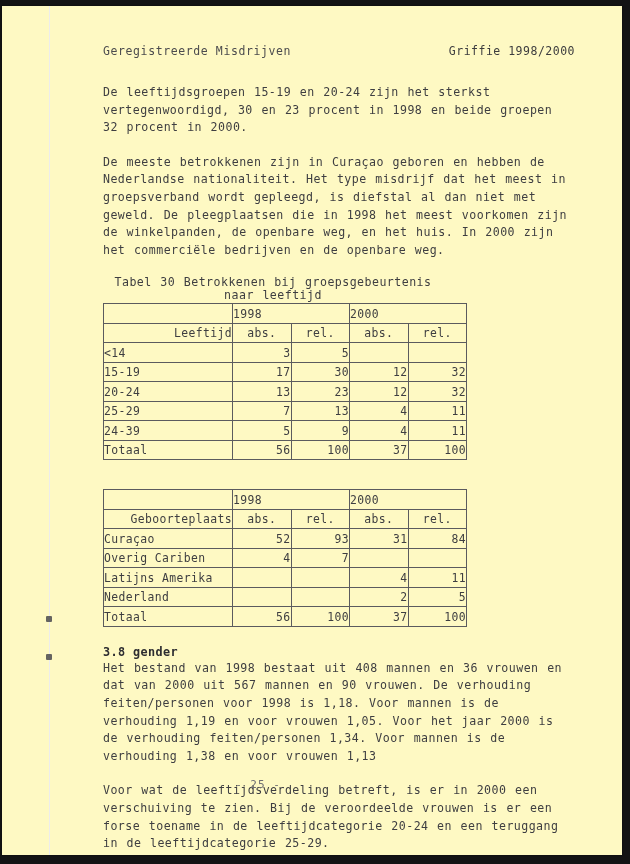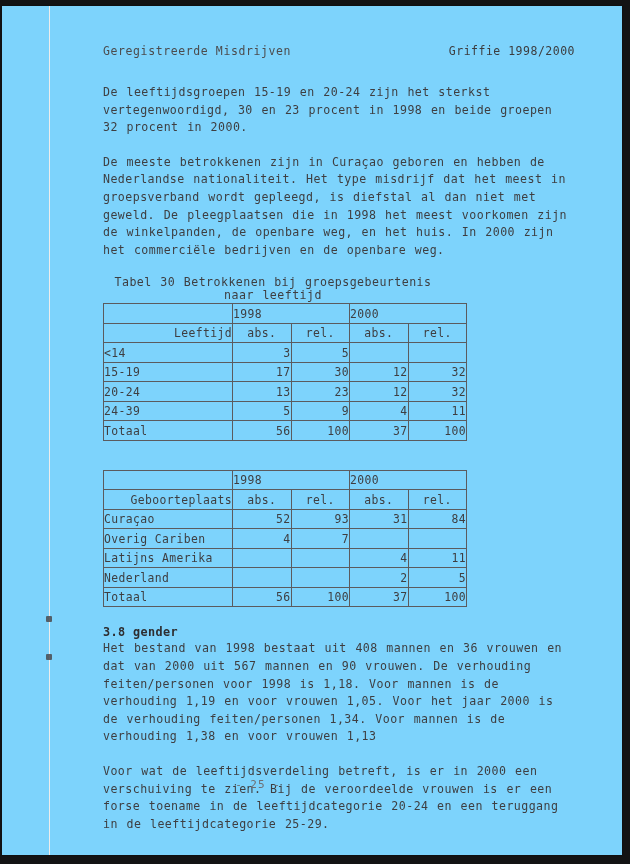--- a/index.html
+++ b/index.html
@@ -22,21 +22,21 @@
     background: #131314;
   }
 
   
   .page {
     position: absolute;
     left: 2px;
     top: 6px;
     width: 620px;
     height: 849px;
-    background: #7dd3fc;
+    background: #fef9c3;
     box-shadow: 0 0 2px rgba(0,0,0,0.35);
     overflow: hidden;
   }
 
   
   .gutter-line {
     position: absolute;
     left: 47px;
     top: 0;
     width: 1px;
@@ -232,20 +232,27 @@
           <td class="cell-num">32</td>
         </tr>
         <tr>
           <td class="cell-label">20-24</td>
           <td class="cell-num">13</td>
           <td class="cell-num">23</td>
           <td class="cell-num">12</td>
           <td class="cell-num">32</td>
         </tr>
         <tr>
+          <td class="cell-label">25-29</td>
+          <td class="cell-num">7</td>
+          <td class="cell-num">13</td>
+          <td class="cell-num">4</td>
+          <td class="cell-num">11</td>
+        </tr>
+        <tr>
           <td class="cell-label">24-39</td>
           <td class="cell-num">5</td>
           <td class="cell-num">9</td>
           <td class="cell-num">4</td>
           <td class="cell-num">11</td>
         </tr>
         <tr>
           <td class="cell-label">Totaal</td>
           <td class="cell-num">56</td>
           <td class="cell-num">100</td>

